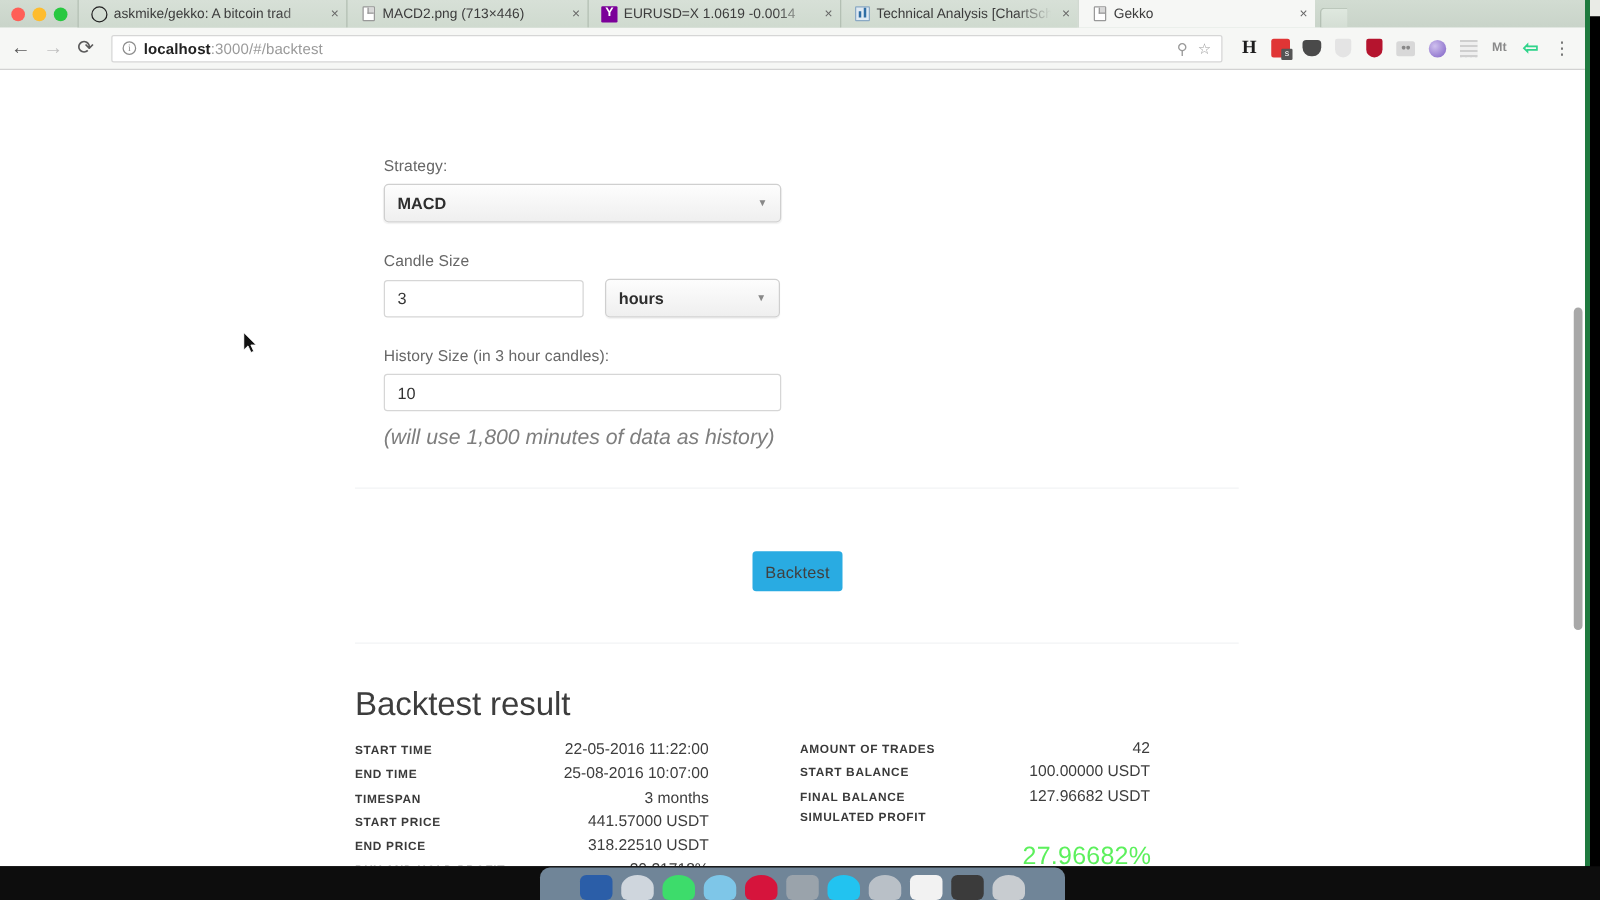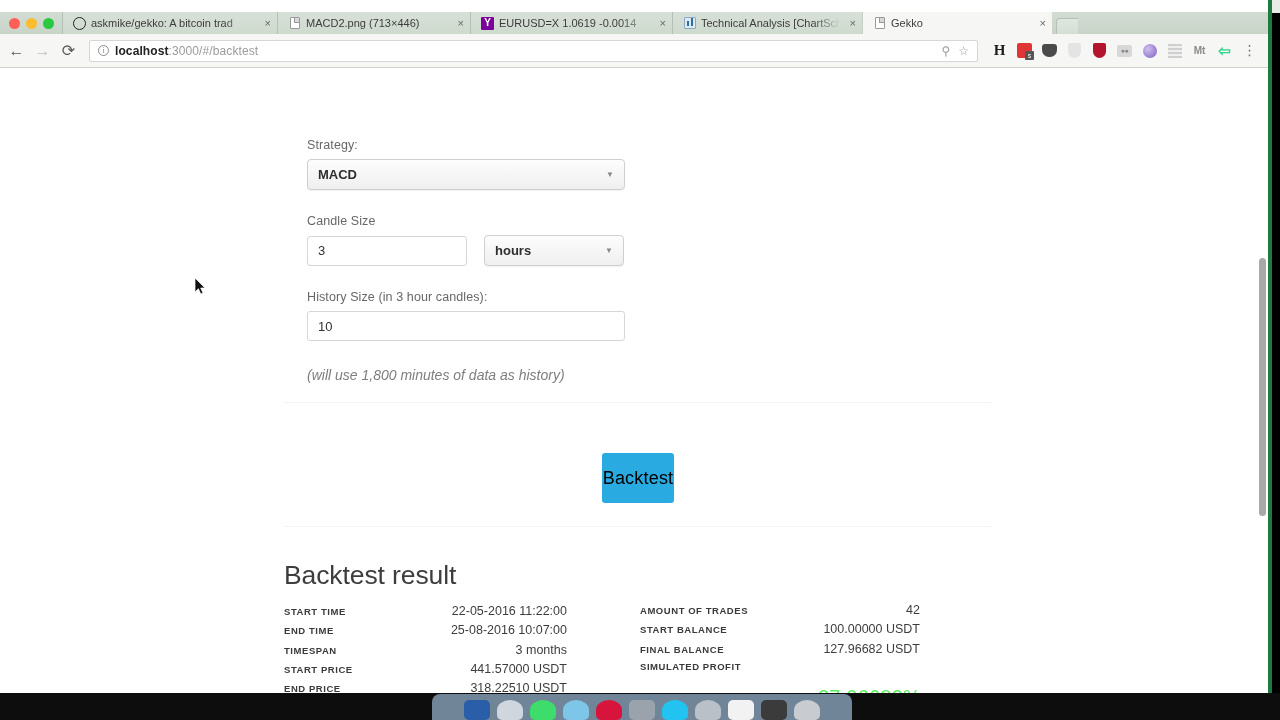--- a/index.html
+++ b/index.html
@@ -24,21 +24,21 @@
   
   .chrome-win {
     position: absolute; top: 0; left: 0; width: 1268px; height: 693px;
     background: #fff; overflow: hidden;
   }
 
   
   .tabstrip {
     position: relative; height: 22px; width: 100%;
     background: linear-gradient(to bottom, #d2dcd2 0%, #c9d4c9 100%);
-    display: flex; align-items: flex-end; margin-top: 12px;
+    display: flex; align-items: flex-end;
   }
   .traffic { display: flex; gap: 6px; padding: 0 8px 5px 9px; align-items: center; }
   .dot { width: 11px; height: 11px; border-radius: 50%; }
   .dot.r { background: #ff5f57; }
   .dot.y { background: #febc2e; }
   .dot.g { background: #28c840; }
 
   .tab {
     position: relative; height: 22px; display: flex; align-items: center;
     gap: 5px; padding: 0 6px 0 10px;
@@ -144,43 +144,43 @@
 
   .txt {
     width: 318px; height: 30px; border: 1px solid #d6d6d6; border-radius: 3px;
     background: #fff; display: flex; align-items: center; padding: 0 10px;
     font-size: 13px; color: #333;
   }
   .txt.small { width: 160px; }
 
   .row { display: flex; gap: 17px; align-items: center; }
 
-  .hint { font-size: 14px; color: #7e7e7e; font-style: italic; margin-top: 26px; }
+  .hint { font-size: 17px; color: #7e7e7e; font-style: italic; margin-top: 11px; }
 
   .ta-wrap { position: relative; width: 202px; height: 190px; }
   .ta {
     width: 100%; height: 100%; border: 1px solid #cfcfcf; background: #fff;
     font-size: 12px; color: #4b4b4b; line-height: 15.5px;
     padding: 9px 10px; white-space: pre; overflow: hidden;
   }
   .ta-grip {
     position: absolute; right: 2px; bottom: 2px; width: 9px; height: 9px;
     background:
       linear-gradient(135deg, transparent 0 45%, #b9b9b9 45% 55%, transparent 55% 100%),
       linear-gradient(135deg, transparent 0 70%, #b9b9b9 70% 80%, transparent 80% 100%);
   }
 
   
   .divider { position: absolute; left: 284px; width: 707px; height: 1px; background: #f2f3f5; }
 
   
   .btn-backtest {
-    position: absolute; left: 602px; top: 385px; width: 72px; height: 50px;
+    position: absolute; left: 602px; top: 385px; width: 72px; height: 32px;
     background: #29abe2; border: none; border-radius: 3px;
-    color: #000000; font-size: 18px; letter-spacing: .2px;
+    color: #404040; font-size: 13px; letter-spacing: .2px;
     display: flex; align-items: center; justify-content: center;
   }
 
   
   .result-title {
     position: absolute; left: 284px; top: 492px;
     font-size: 26.5px; color: #3d3d3d; font-weight: 400; letter-spacing: -.1px;
   }
   .res-col { position: absolute; font-size: 0; }
   .res-col.left { left: 284px; top: 536px; width: 283px; }

